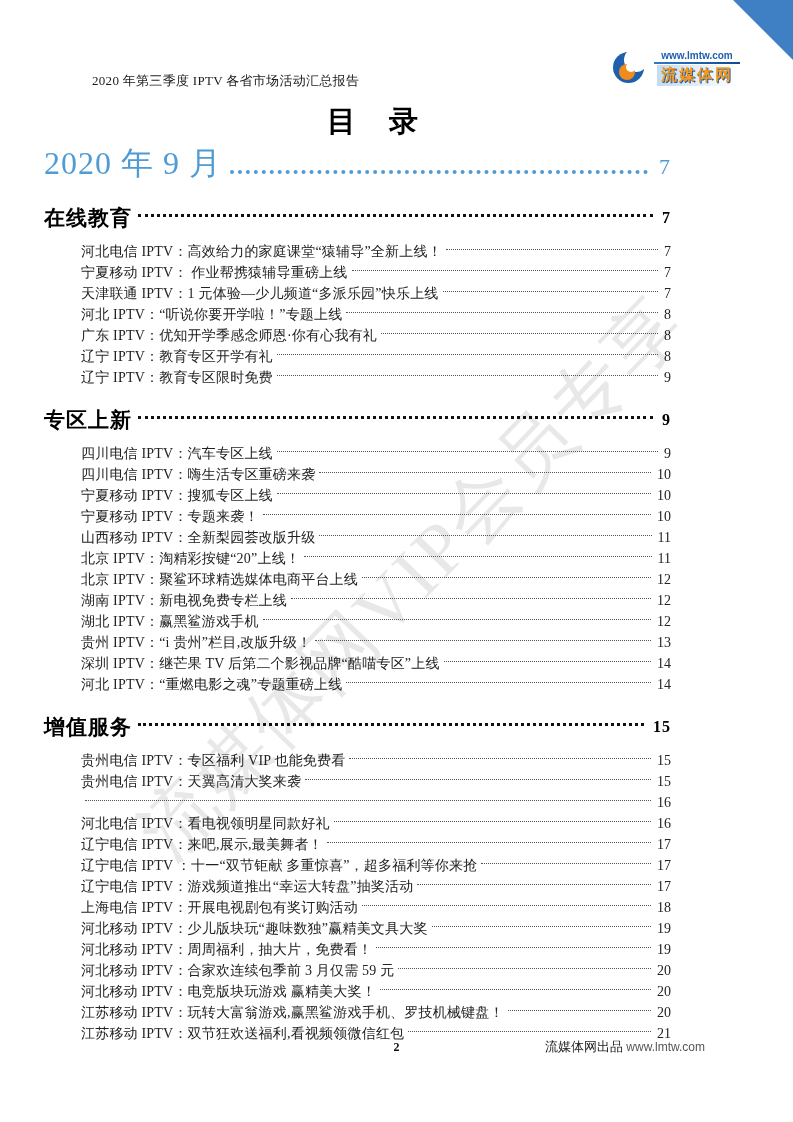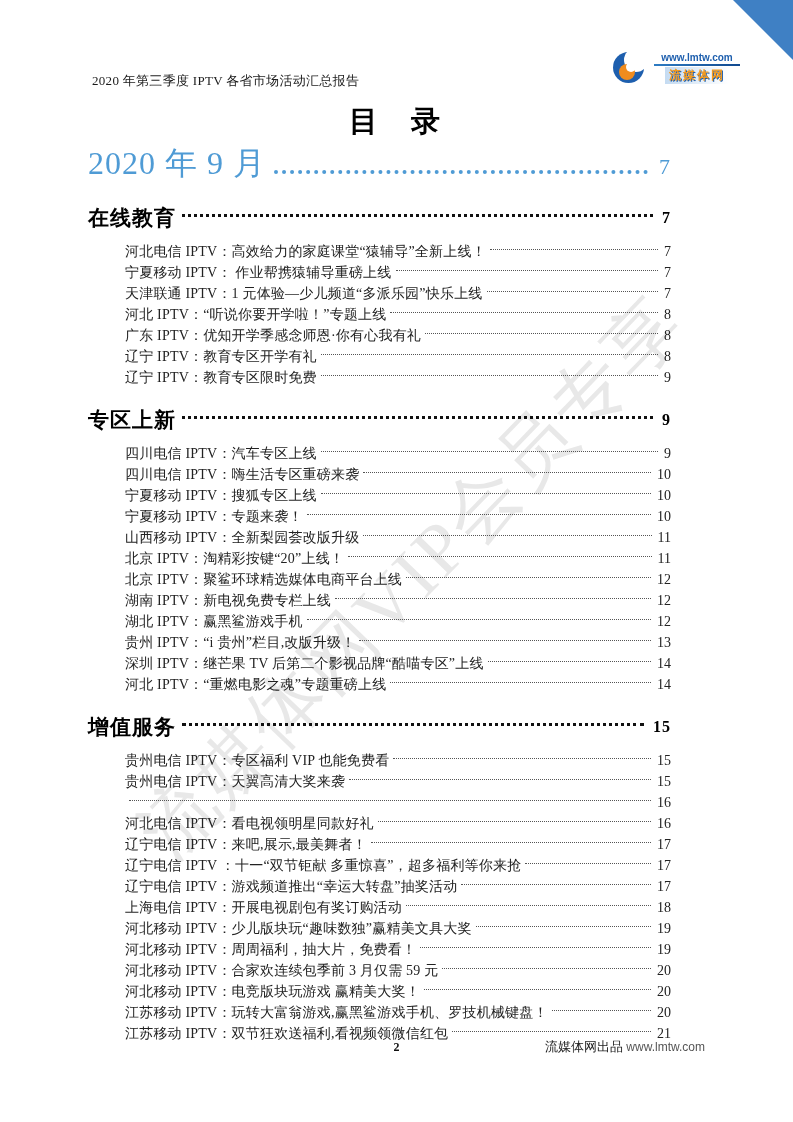--- a/index.html
+++ b/index.html
@@ -38,27 +38,27 @@
   }
   .logo-icon { position: relative; width: 36px; height: 40px; }
   .logo-icon .c1 { position: absolute; left: 0; top: 4px; width: 31px; height: 31px; border-radius: 50%; background: #1e5fae; }
   .logo-icon .c2 { position: absolute; left: 11px; top: 0; width: 24px; height: 24px; border-radius: 50%; background: #ffffff; }
   .logo-icon .c3 { position: absolute; left: 6px; top: 16px; width: 16px; height: 16px; border-radius: 50%; background: #f08c1e; }
   .logo-icon .c4 { position: absolute; left: 13px; top: 14px; width: 10px; height: 10px; border-radius: 50%; background: #ffffff; }
   .logo-text { display: flex; flex-direction: column; align-items: center; }
   .logo-url { font-family: "Liberation Sans", sans-serif; font-size: 10px; font-weight: bold; color: #1e5fae; }
   .logo-divider { width: 86px; height: 2px; background: linear-gradient(90deg,#2e7cc3,#11498f); margin: 1px 0 1px; }
   .logo-site {
-    font-size: 12px; font-weight: bold; color: #f59a1d;
+    font-size: 16px; font-weight: bold; color: #f59a1d;
     text-shadow: 1px 1px 0 #1e5fae;
     background: linear-gradient(90deg, rgba(190,215,240,0.9), rgba(255,255,255,0));
     padding: 0 4px; letter-spacing: 2px;
   }
   
-  .content { position: relative; z-index: 2; padding: 102px 122px 0 88px; }
+  .content { position: relative; z-index: 2; padding: 102px 122px 0 44px; }
   .doc-title {
     margin: 0 -120px 0 -88px; text-align: center;
     font-size: 29px; font-weight: bold; color: #000; letter-spacing: 2px;
   }
   .month-heading {
     display: flex; align-items: baseline;
     margin-top: 0; color: #4f9bd5;
     font-size: 32px; letter-spacing: 1px; font-weight: 400;
   }
   .month-heading .num { font-size: 22px; padding-left: 5px; }

